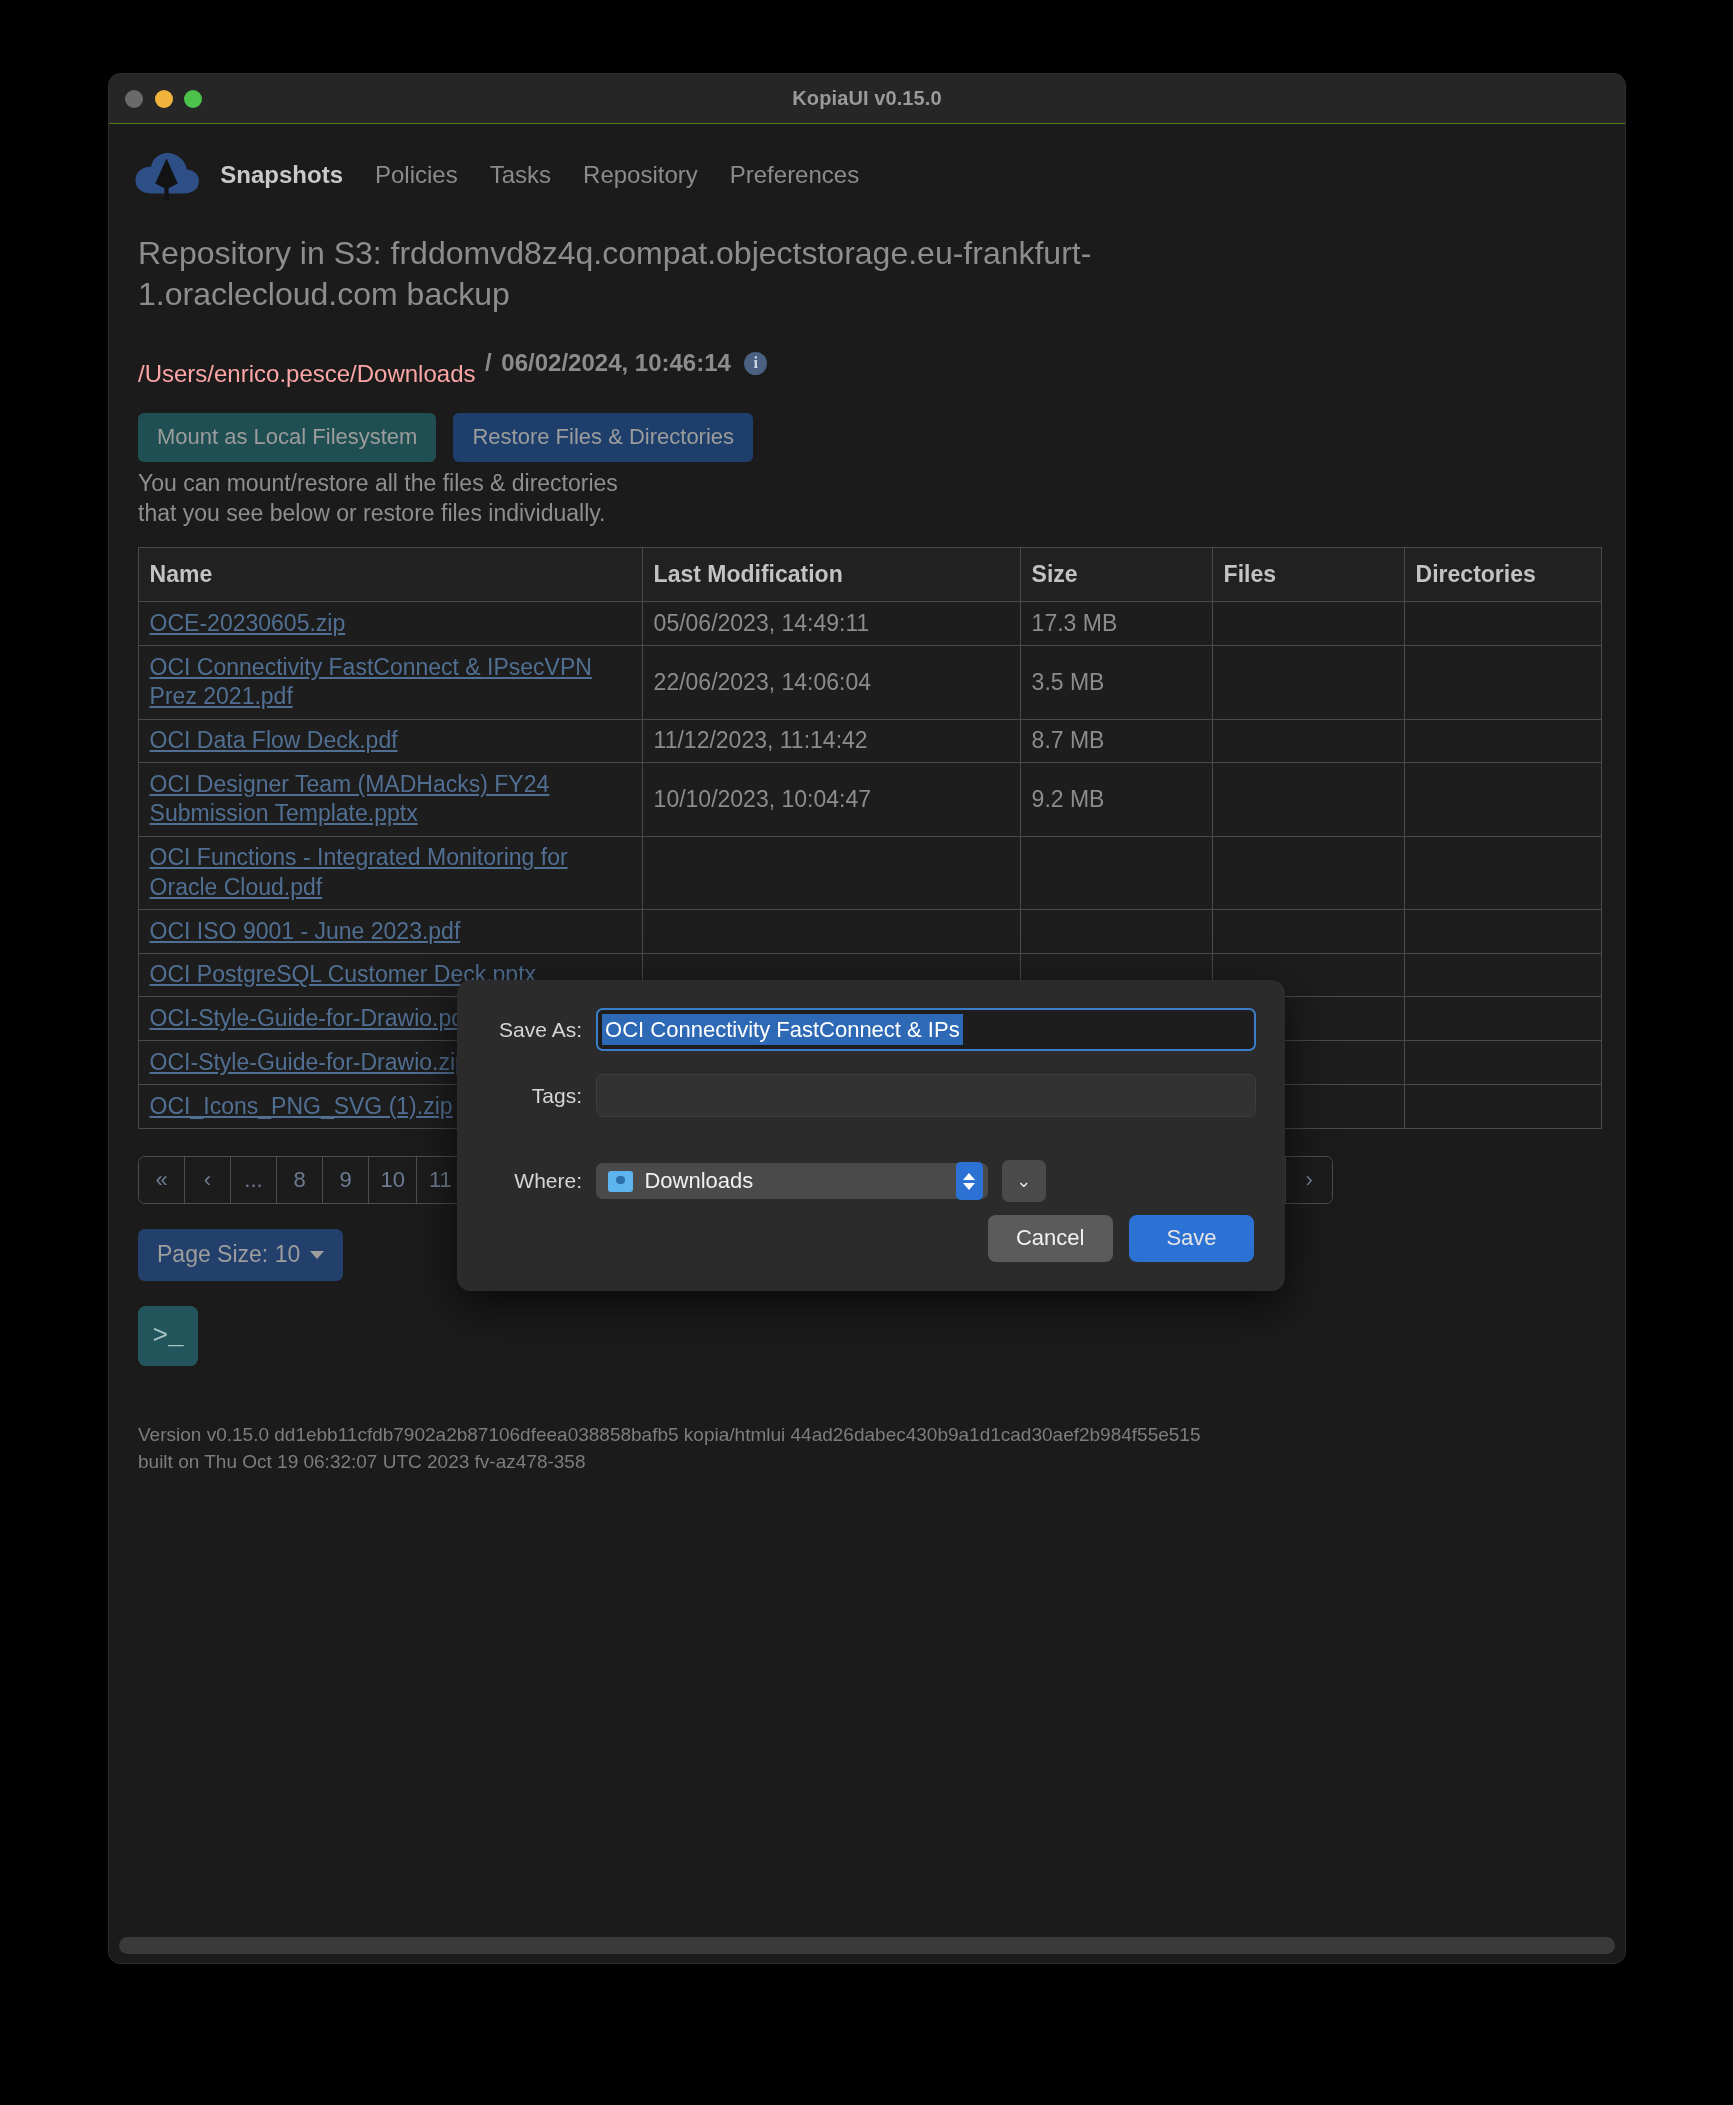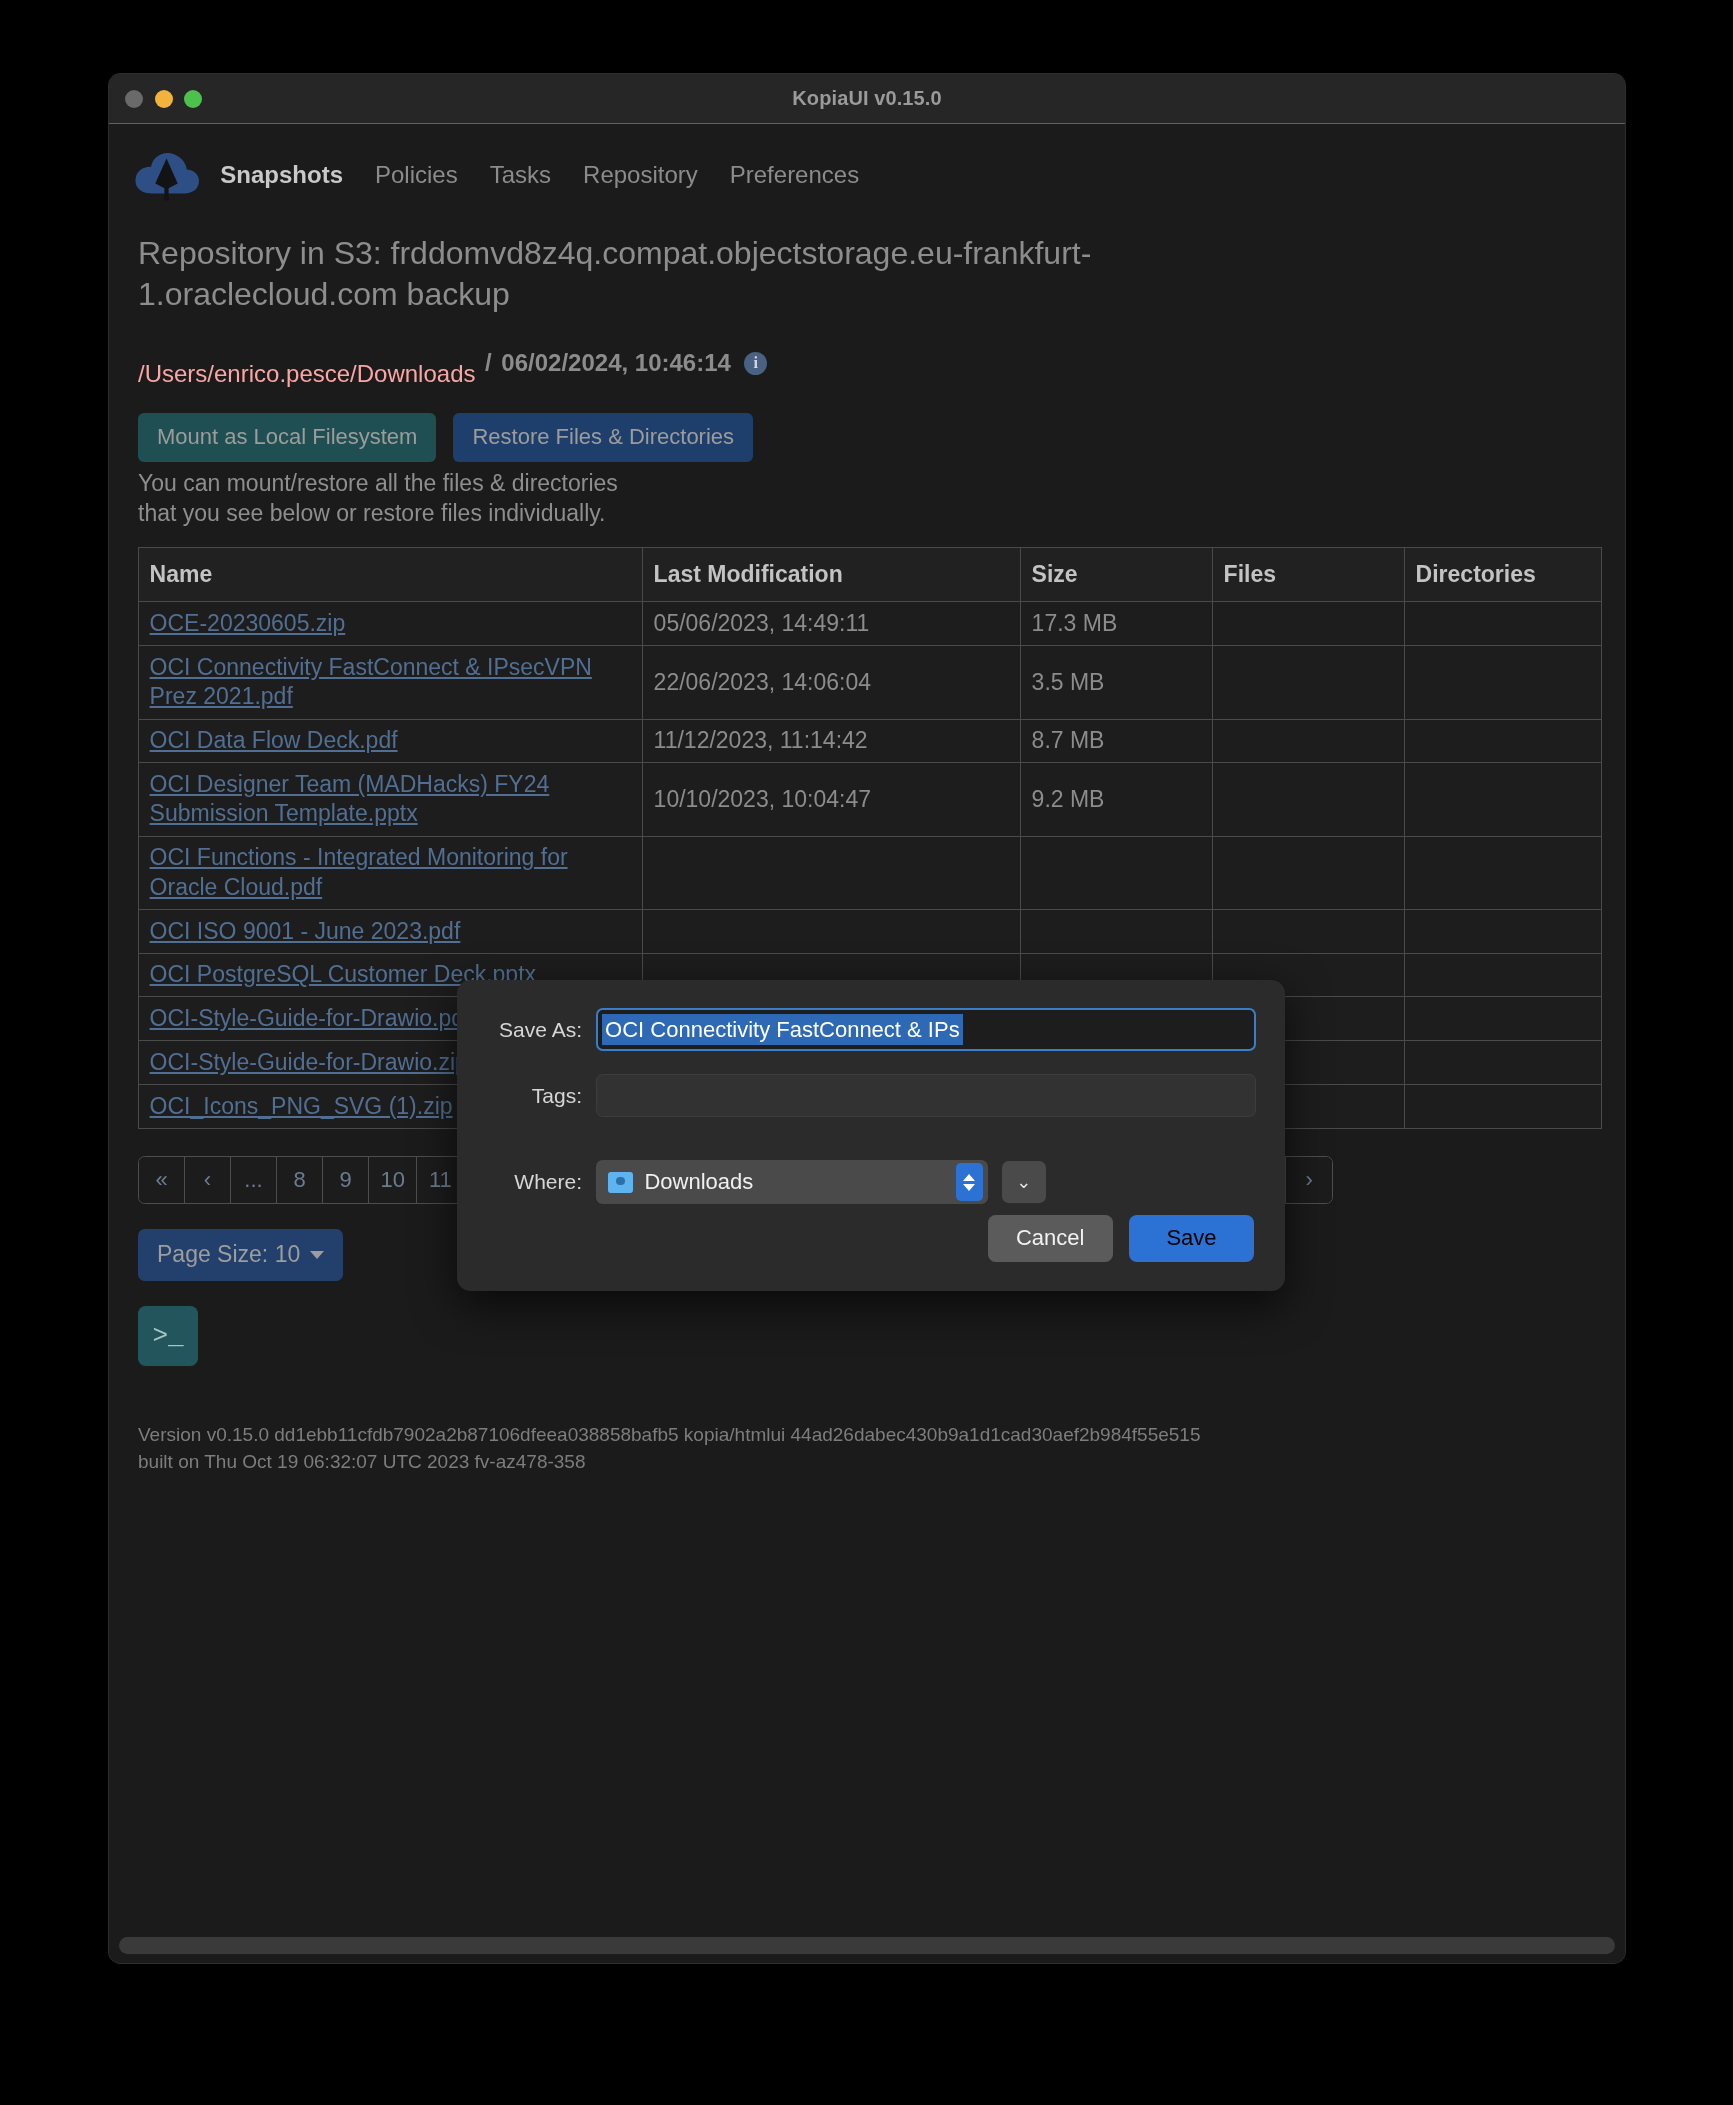--- a/index.html
+++ b/index.html
@@ -245,21 +245,21 @@
     font-size: 22px; padding: 2.9px 2.9px;
     white-space: nowrap; overflow: hidden;
   }
   #tags-field {
     flex: 1; height: 43px;
     background: #323232;
     border: 1px solid #3d3d3d;
     border-radius: 6.7px;
   }
   #where-select {
-    width: 392px; height: 44px;
+    width: 392px; height: 36px;
     background: #4a4a4a; border-radius: 6.7px;
     display: flex; align-items: center;
     padding: 0 5.8px 0 11.5px;
     cursor: pointer;
     position: relative;
   }
   #folder-icon {
     width: 25px; height: 21px; border-radius: 2.9px;
     background: #5eb4ef; margin-right: 11.5px; flex: none;
     position: relative;
@@ -294,21 +294,21 @@
     position: absolute; right: 31px; bottom: 29px;
     display: flex; gap: 16.3px;
   }
   .dlg-btn {
     border: none; border-radius: 7.7px;
     font-size: 22px; padding: 10.6px 0;
     width: 125px; cursor: pointer;
     font-family: "Liberation Sans", sans-serif;
   }
   #cancel-btn { background: #5b5b5b; color: #f2f2f2; }
-  #save-btn   { background: #2b72d4; color: #000000; border-radius: 8px; }
+  #save-btn   { background: #2b72d4; color: #e5e5e5; border-radius: 8px; }
 </style>
 </head>
 <body>
 
 <div id="app-window">
 
   <div id="titlebar">
     <div id="traffic-lights">
       <div class="tl close"></div>
       <div class="tl min"></div>

